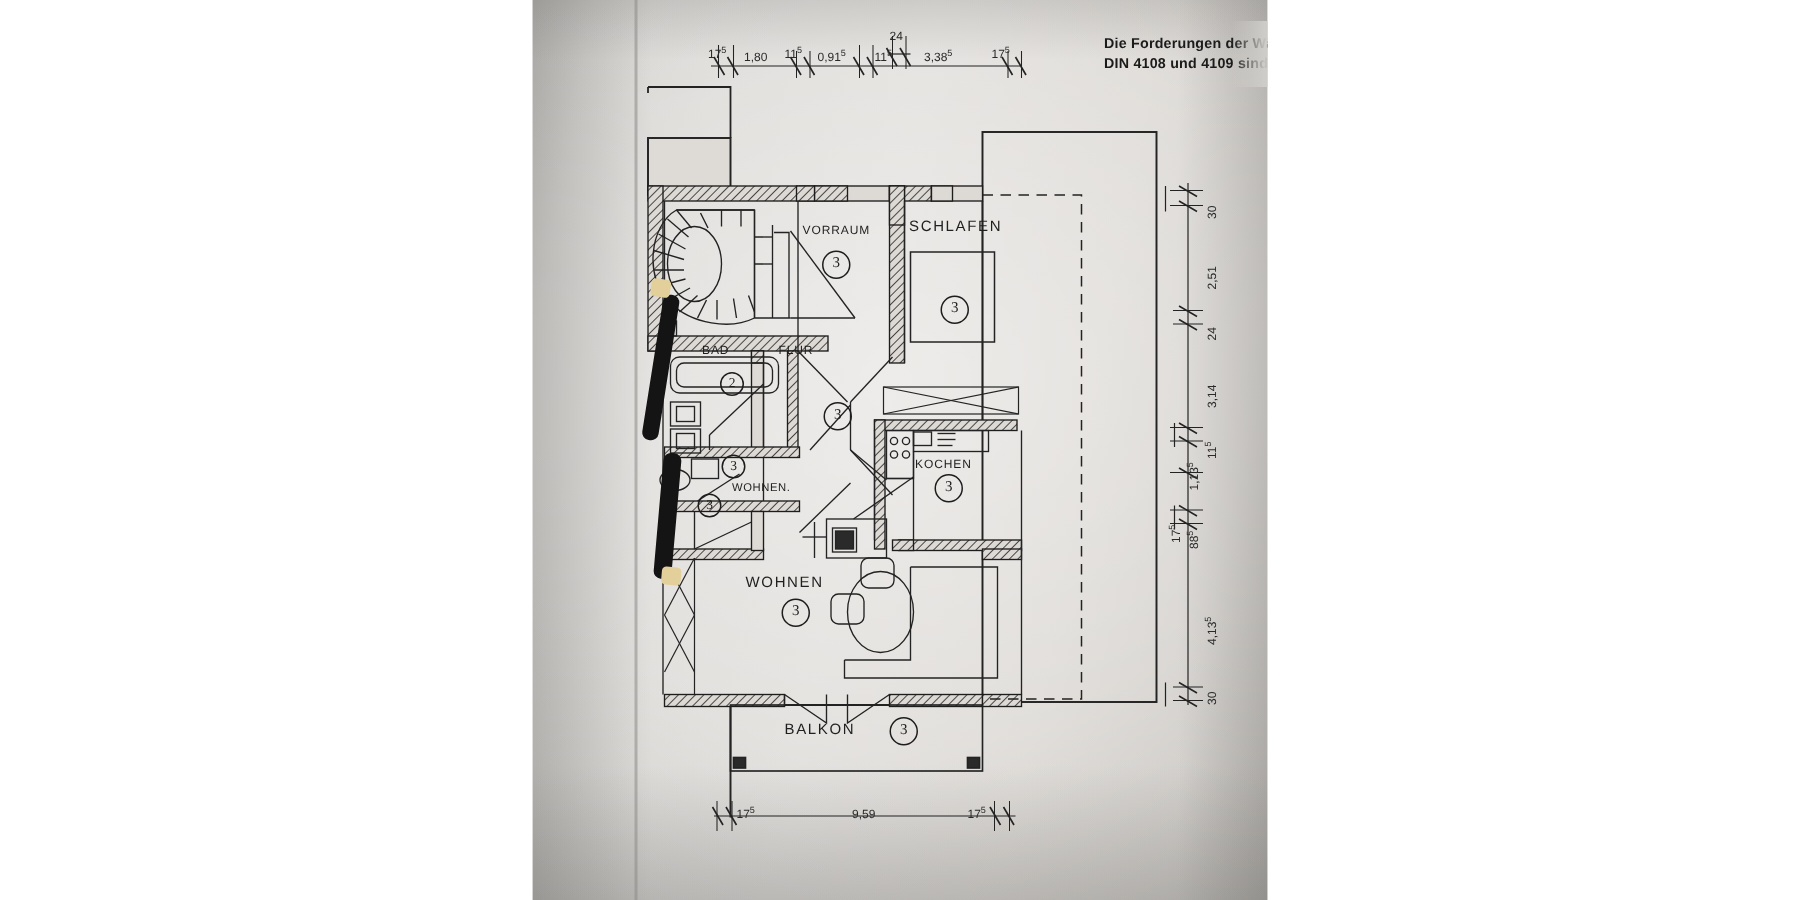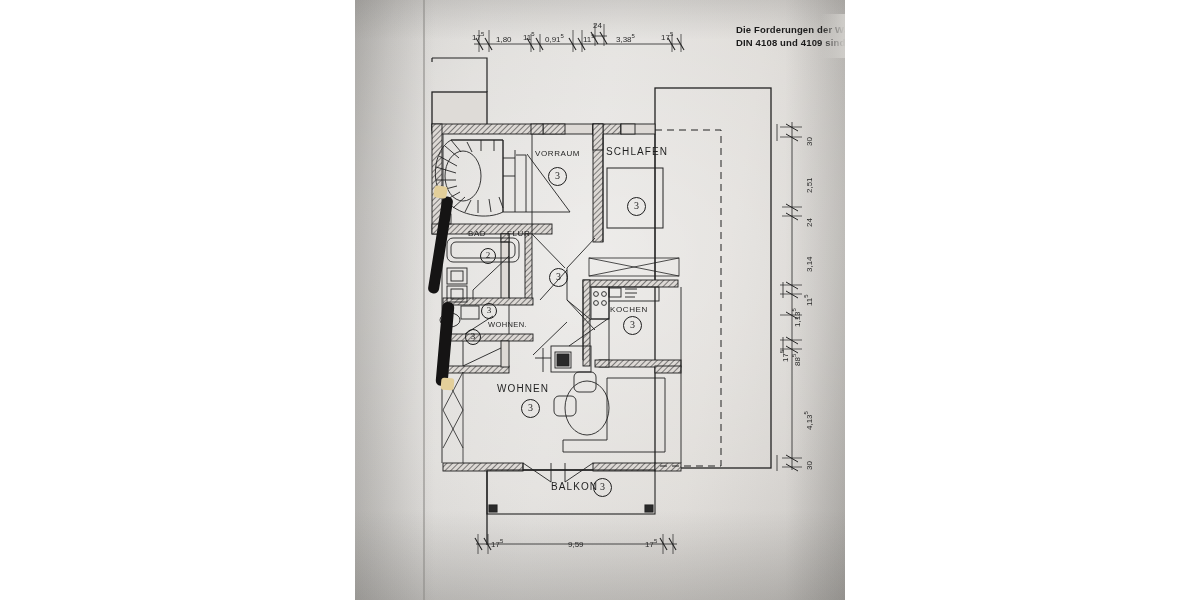--- a/index.html
+++ b/index.html
@@ -398,25 +398,25 @@
     <div class="dim dimv" style="left:448px;top:430px;"><span>4,13</span><sup>5</sup></div>
     <div class="dim dimv" style="left:448px;top:470px;"><span>30</span><sup></sup></div>
 
     <div class="dim" style="left:136px;top:538px;"><span>17</span><sup>5</sup></div>
     <div class="dim" style="left:213px;top:538px;"><span>9,59</span><sup></sup></div>
     <div class="dim" style="left:290px;top:538px;"><span>17</span><sup>5</sup></div>
 
     <div class="room small" style="left:180px;top:149px;">VORRAUM</div>
     <div class="room" style="left:251px;top:146px;">SCHLAFEN</div>
     <div class="room small" style="left:113px;top:229px;text-align:center;">BAD</div>
-    <div class="room small" style="left:152px;top:229px;">FLUR</div>
+    <div class="room small" style="left:164px;top:229px;">FLUR</div>
     <div class="room tiny" style="left:133px;top:320px;">WOHNEN.</div>
     <div class="room small" style="left:255px;top:305px;">KOCHEN</div>
     <div class="room" style="left:142px;top:383px;">WOHNEN</div>
-    <div class="room" style="left:168px;top:481px;margin-left:28px;">BALKON</div>
+    <div class="room" style="left:168px;top:481px;">BALKON</div>
 
     <div class="circ" style="left:193px;top:167px;">3</div>
     <div class="circ" style="left:272px;top:197px;">3</div>
     <div class="circ sm" style="left:125px;top:248px;">2</div>
     <div class="circ" style="left:194px;top:268px;">3</div>
     <div class="circ sm" style="left:126px;top:303px;">3</div>
     <div class="circ sm" style="left:110px;top:329px;">3</div>
     <div class="circ" style="left:268px;top:316px;">3</div>
     <div class="circ" style="left:166px;top:399px;">3</div>
     <div class="circ" style="left:238px;top:478px;">3</div>

